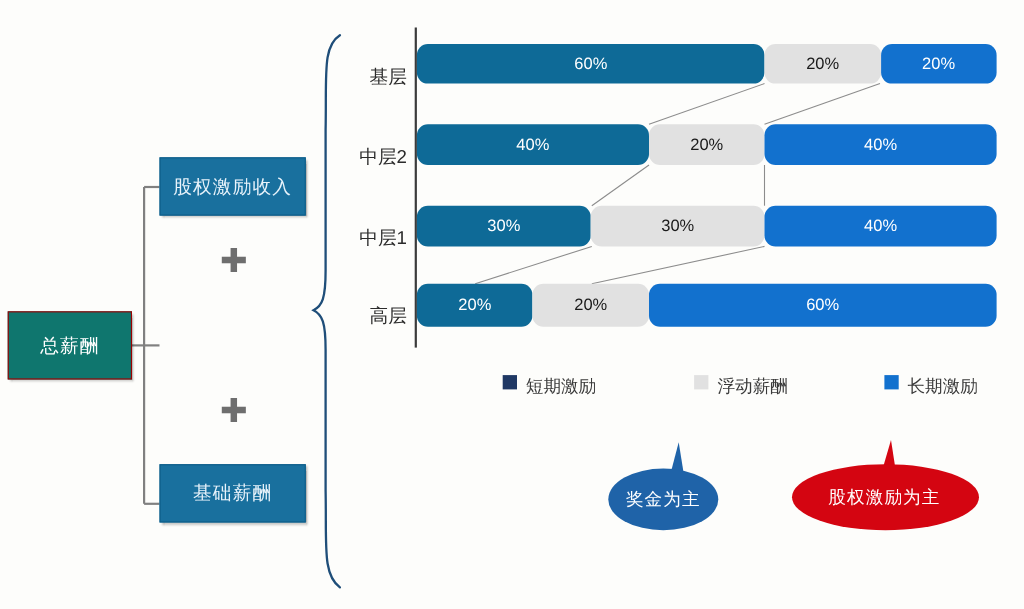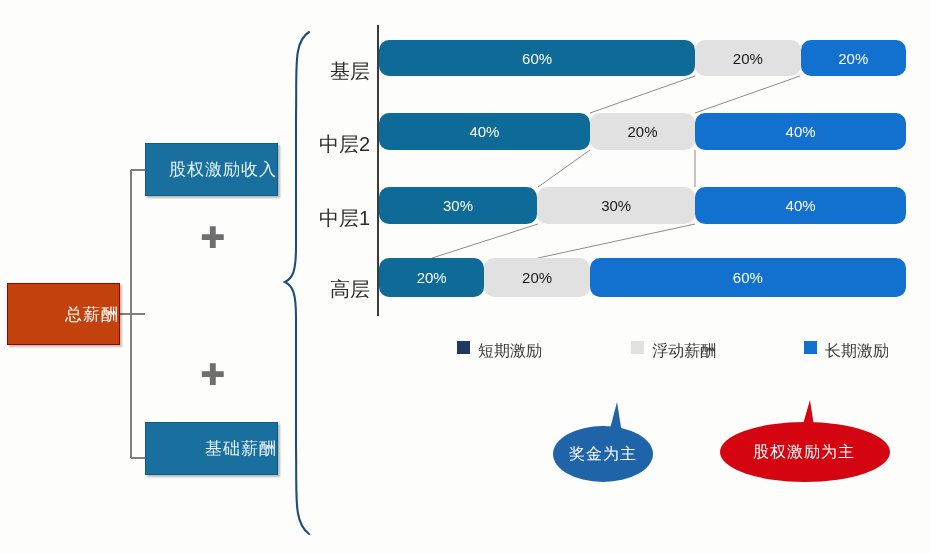--- a/index.html
+++ b/index.html
@@ -9,28 +9,28 @@
     font-family:"Liberation Sans","DejaVu Sans",sans-serif;
     position:relative;
     overflow:hidden;
   }
   .stage{position:absolute;left:0;top:0;width:931px;height:554px;}
   .abs{position:absolute;}
 
   
   .node{
     position:absolute;
-    display:flex;align-items:center;justify-content:flex-end;
+    display:flex;align-items:center;justify-content:center;
     color:#ffffff;
     font-size:17px;
     letter-spacing:1px;
     box-sizing:border-box;
   }
   .node-red{
-    background:#c2410c;
+    background:#0f766e;
     border:1px solid #9b0000;
     box-shadow:2px 2px 2px rgba(0,0,0,0.25);
   }
   .node-blue{
     background:#19709E;
     border:1px solid #0d5d88;
     box-shadow:2px 2px 2px rgba(0,0,0,0.28);
     color:#e8f3fb;
   }
   .plus{
@@ -38,21 +38,21 @@
     color:#6E6E6E;
     font-size:30px;
     font-weight:bold;
     line-height:1;
     font-family:"DejaVu Sans",sans-serif;
   }
 
   
   .ylabel{
     position:absolute;
-    font-size:20px;
+    font-size:17px;
     color:#2b2b2b;
     text-align:right;
     white-space:nowrap;
   }
   .bar-row{position:absolute;display:flex;}
   .seg{
     display:flex;align-items:center;justify-content:center;
     font-size:15px;
     box-sizing:border-box;
     height:100%;

